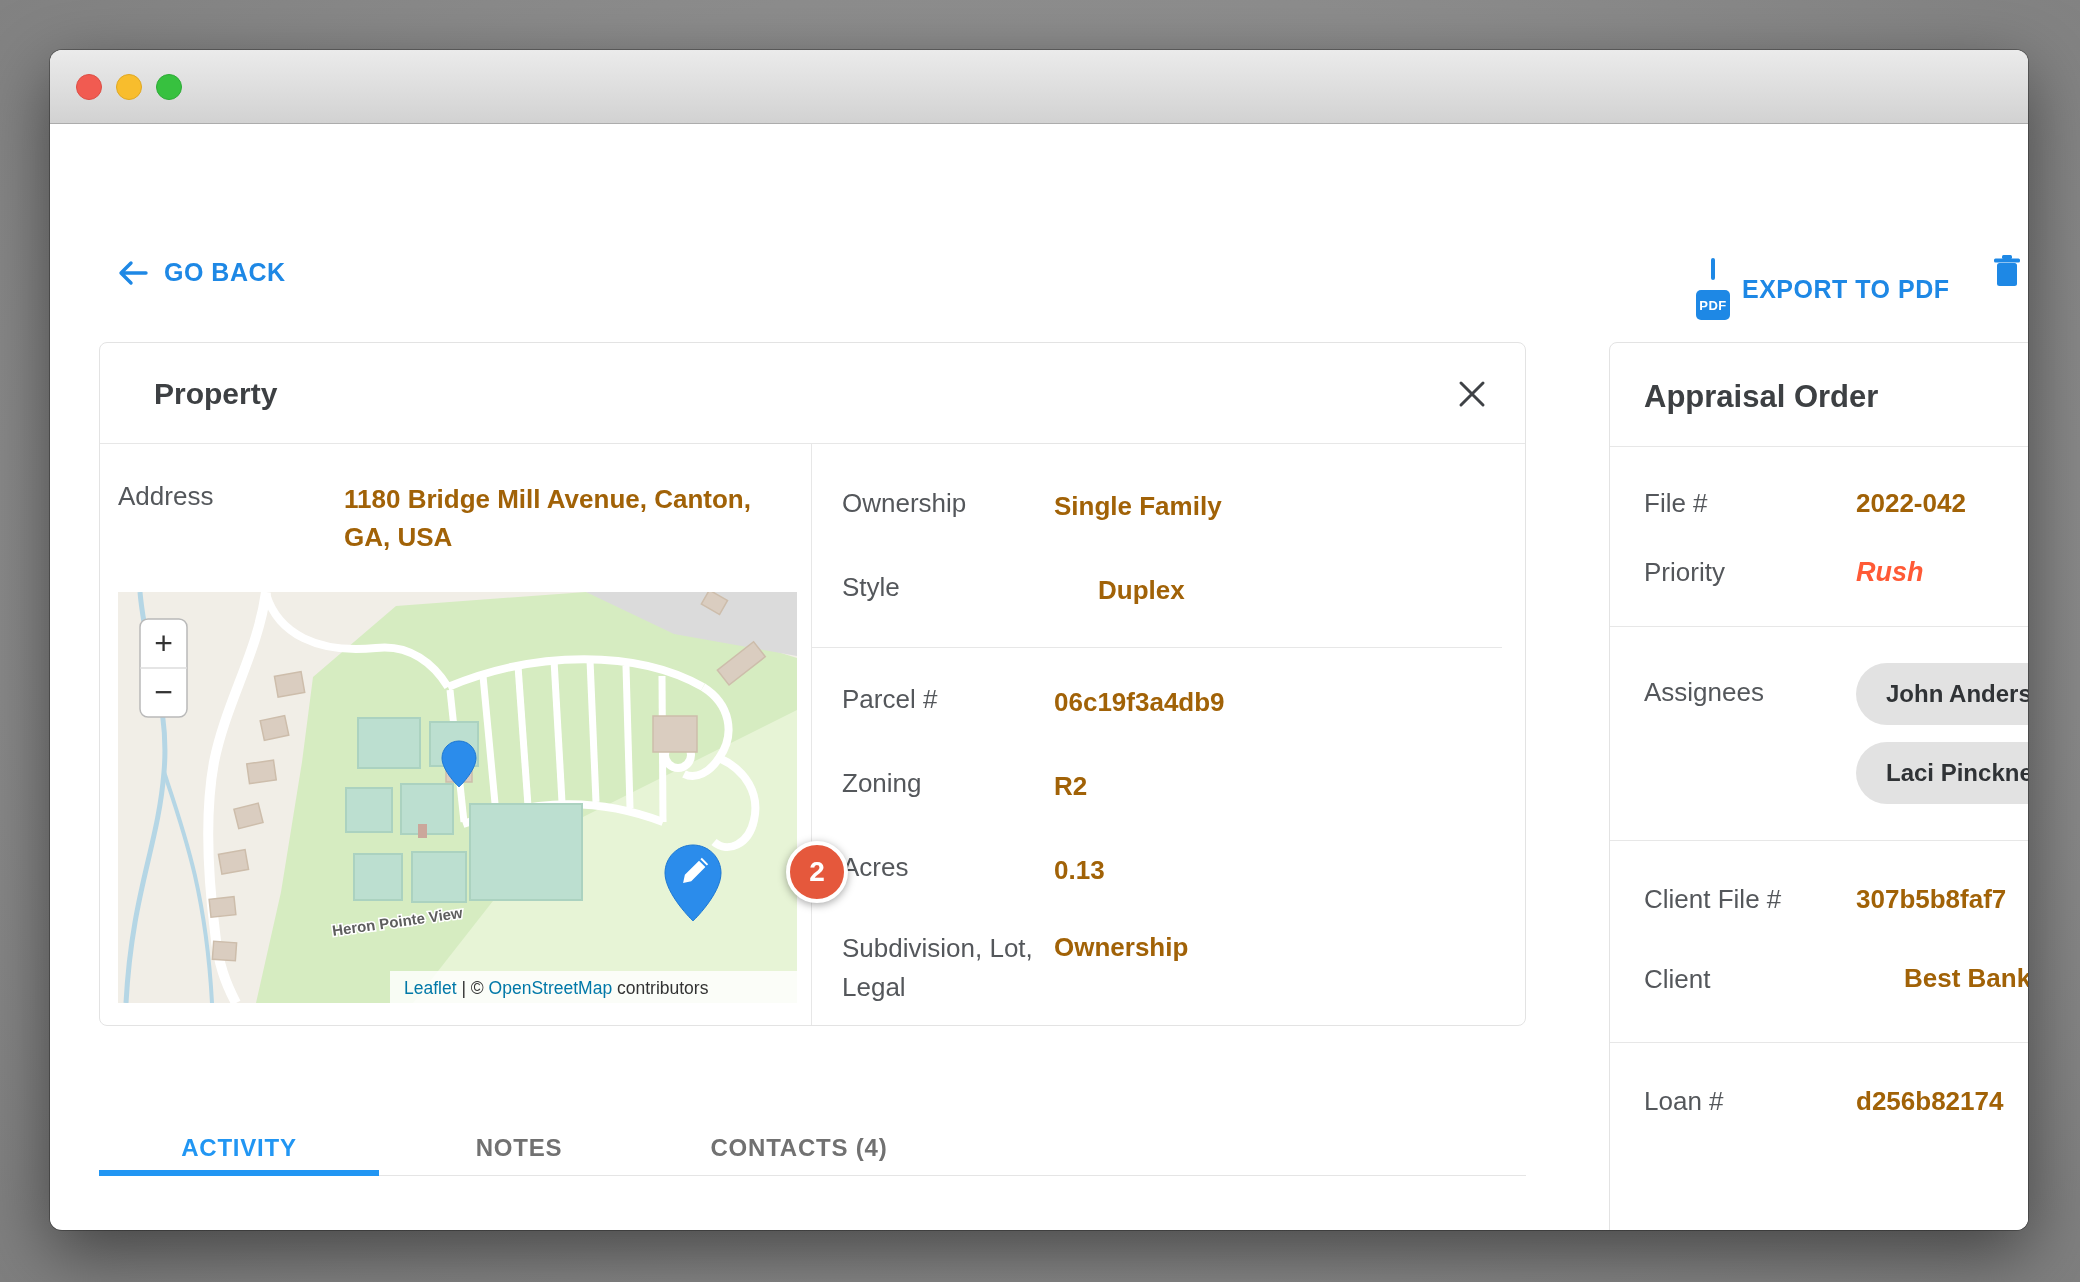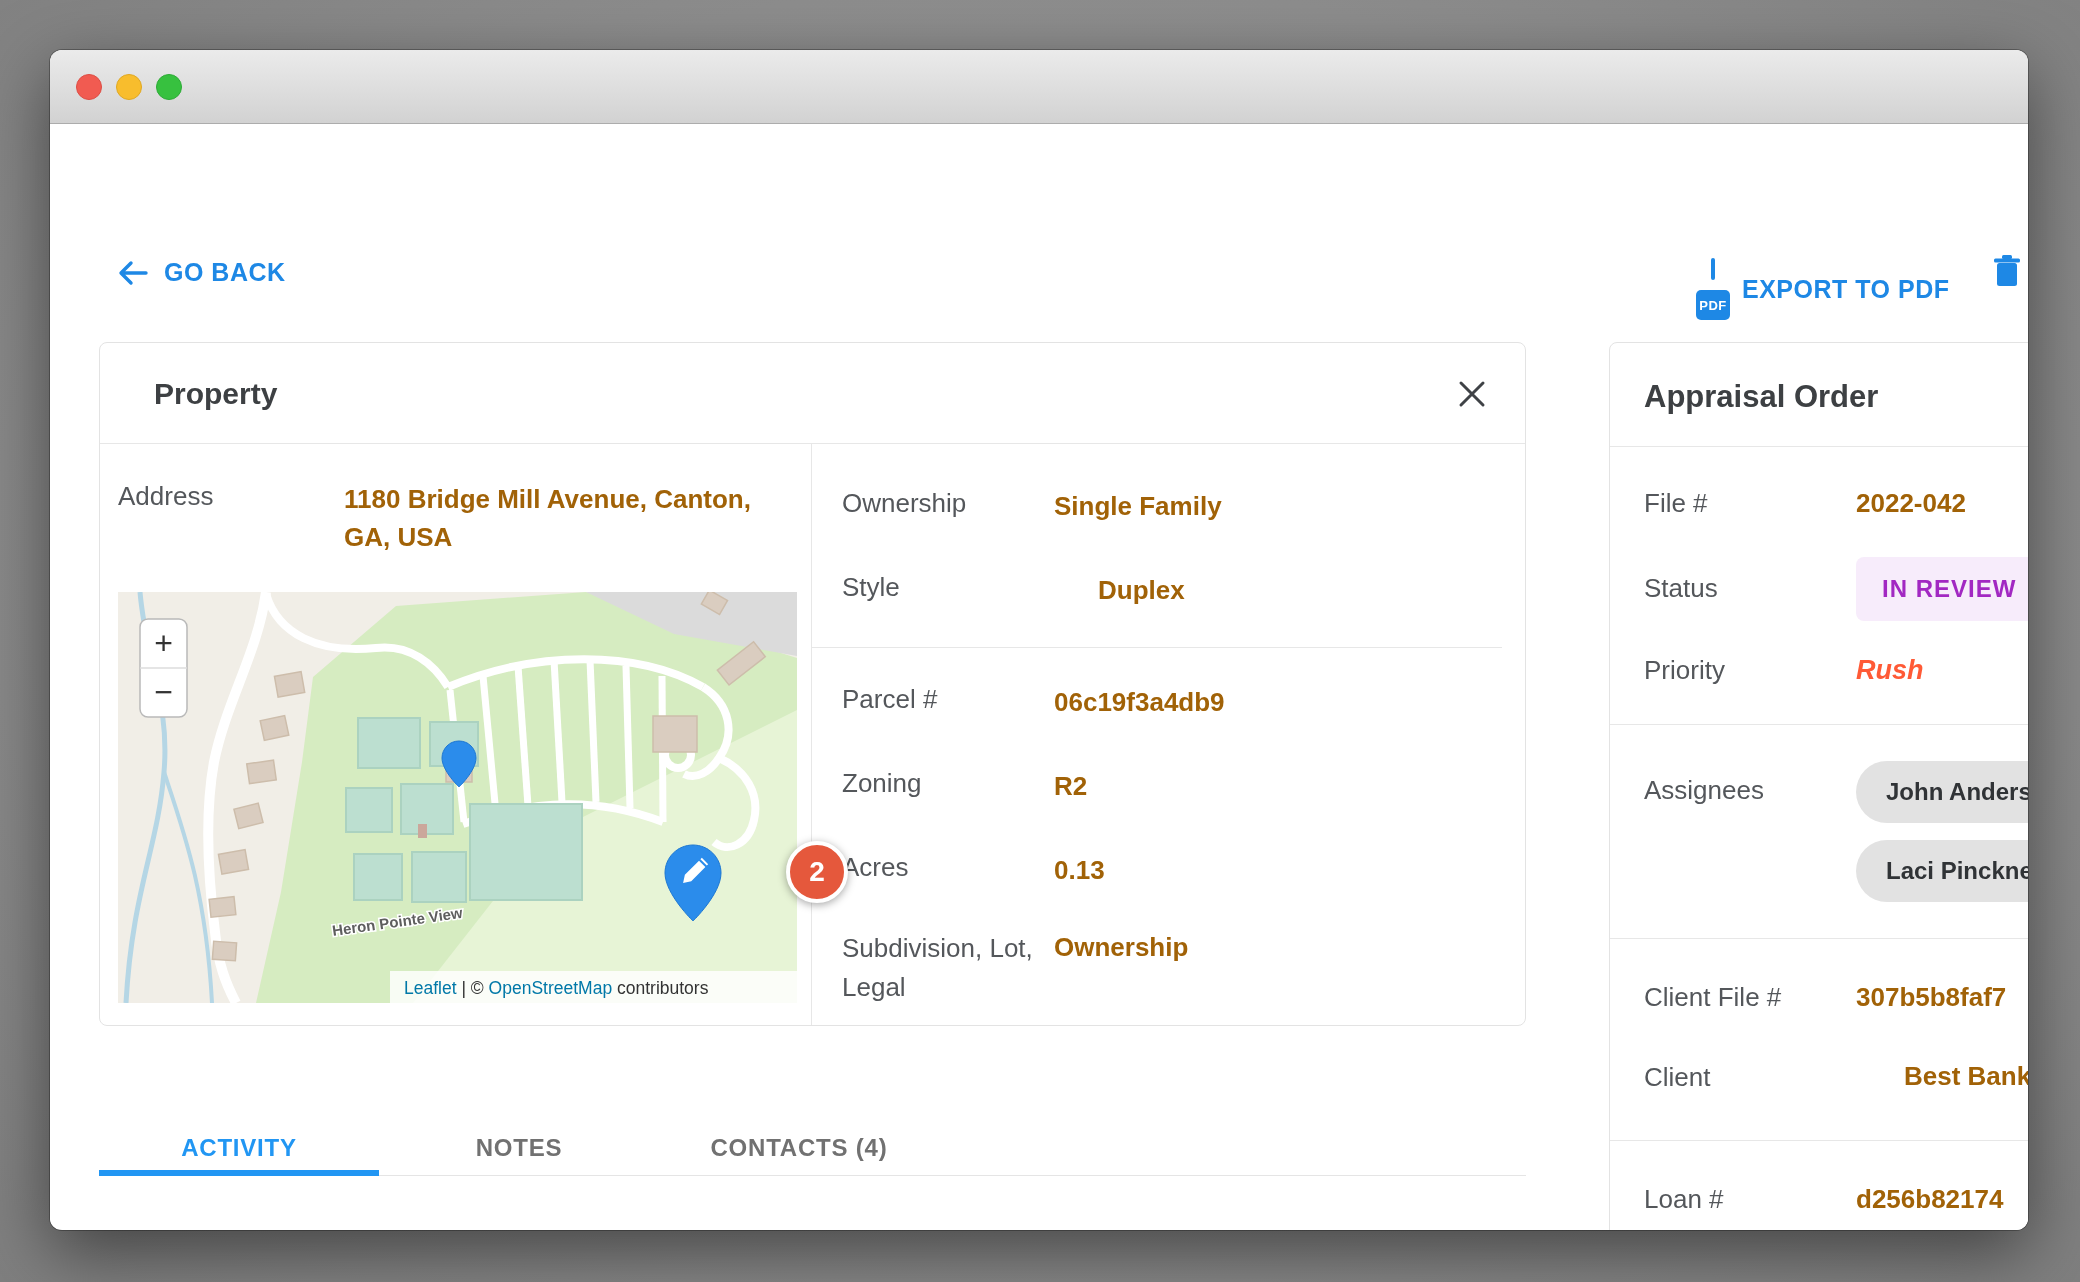--- a/index.html
+++ b/index.html
@@ -264,24 +264,20 @@
       <div class="card order-card">
         <div class="order-header">
           <div class="order-title">Appraisal Order</div>
         </div>
 
         <div class="order-section">
           <div class="order-row" style="margin-top:38px;">
             <div class="field-label">File #</div>
             <div class="field-value nowrap">2022-042</div>
           </div>
-          <div class="order-row" style="margin-top:34px;">
-            <div class="field-label">Status</div>
-            <div><span class="status-pill">IN REVIEW</span></div>
-          </div>
           <div class="order-row" style="margin-top:34px; padding-bottom:38px;">
             <div class="field-label">Priority</div>
             <div class="rush">Rush</div>
           </div>
         </div>
         <div class="order-hr"></div>
 
         <div class="order-section">
           <div class="order-row" style="margin-top:36px; padding-bottom:36px; align-items:flex-start;">
             <div class="field-label" style="padding-top:14px;">Assignees</div>

